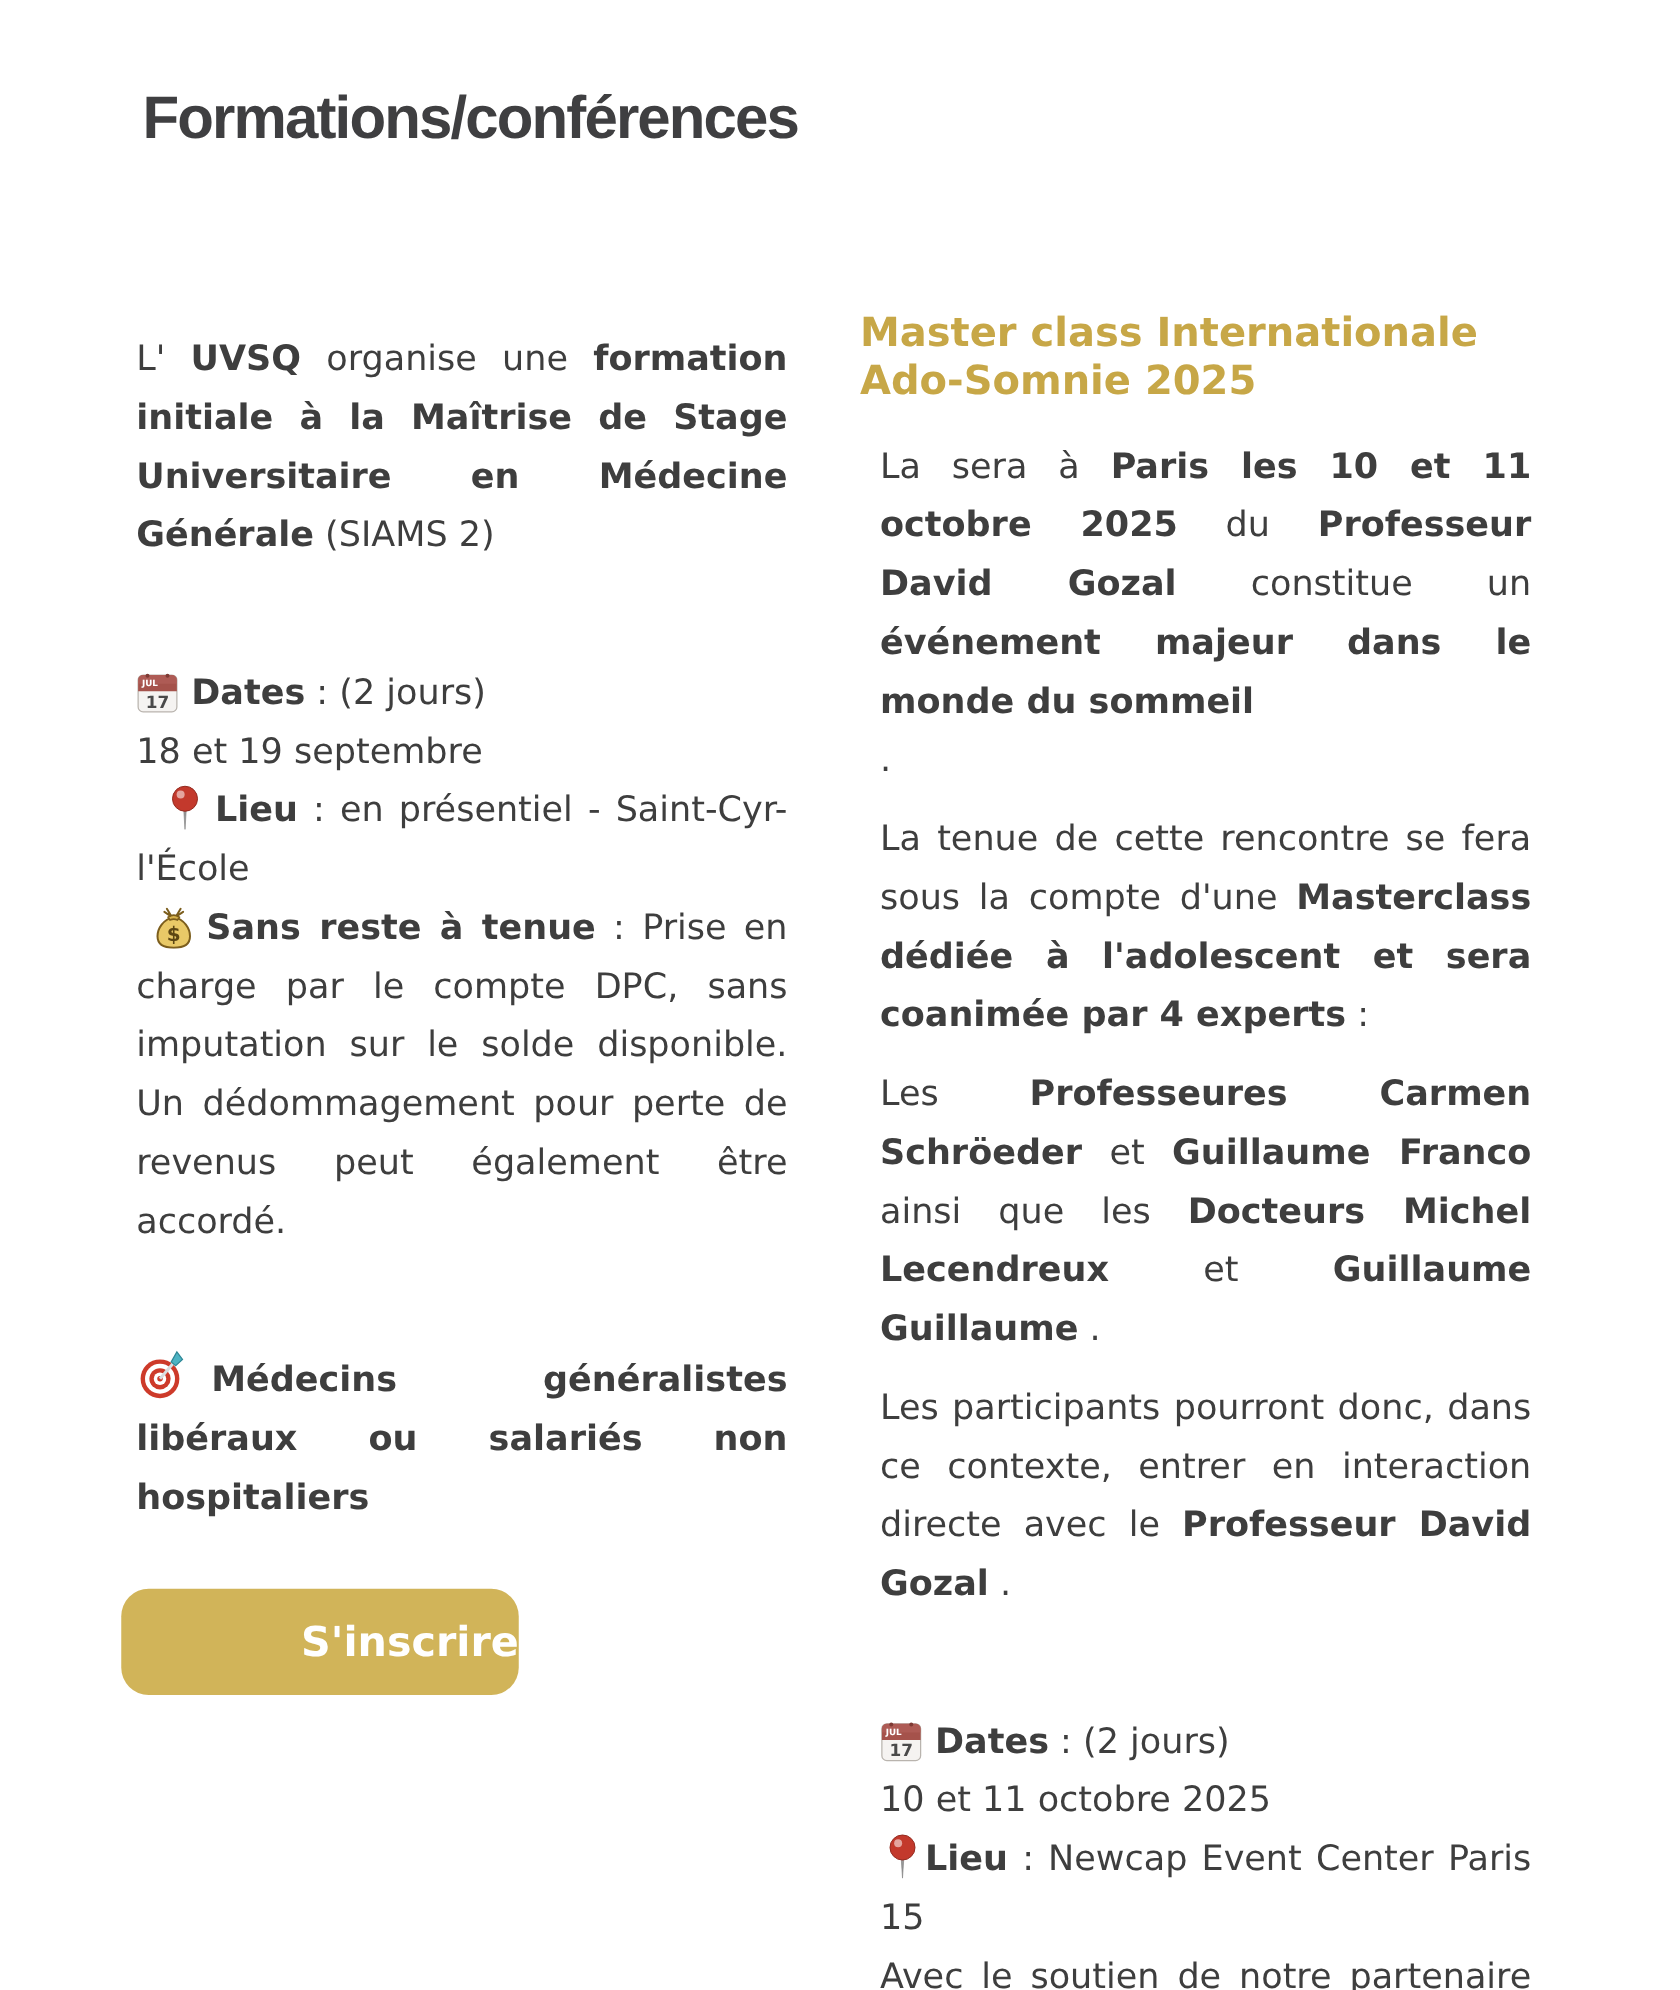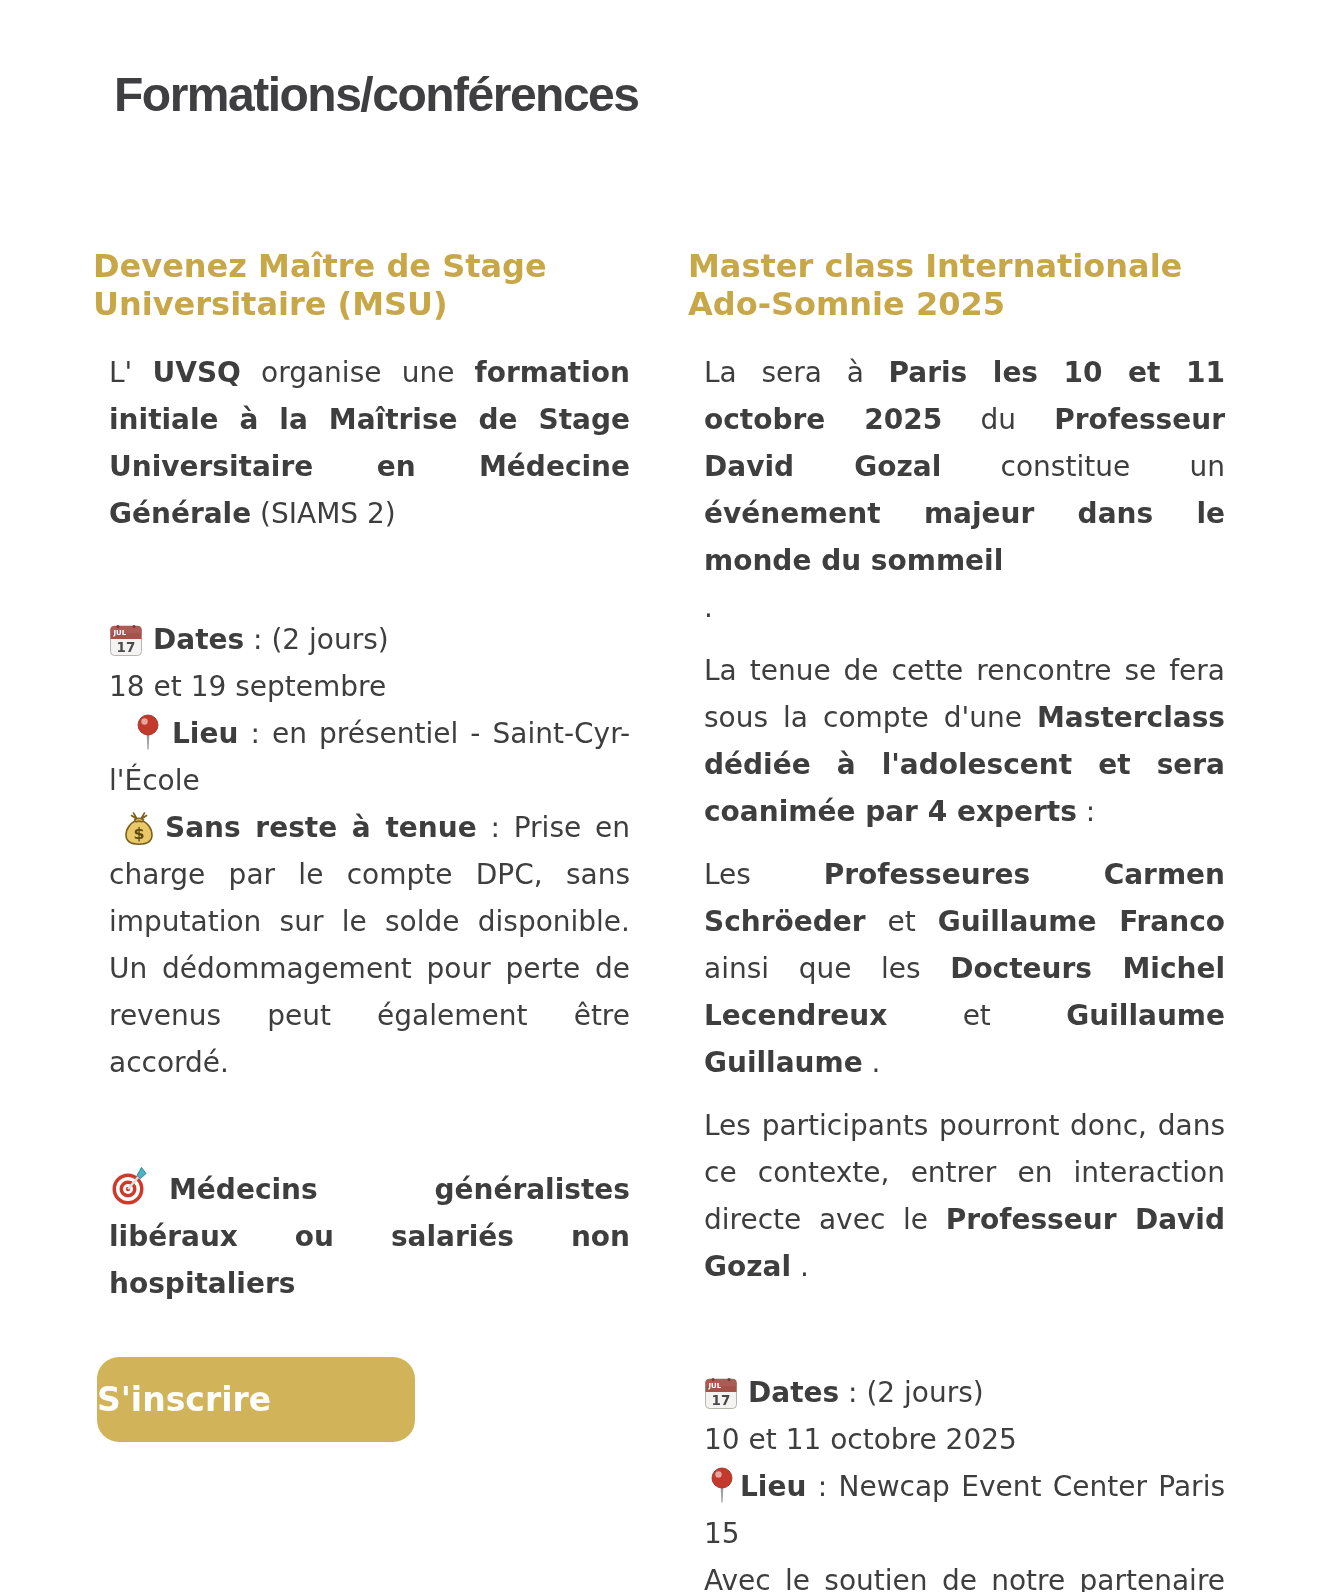--- a/index.html
+++ b/index.html
@@ -36,32 +36,31 @@
     color:var(--text);
   }
   .para b{font-weight:700;}
   .blank{height:47px;}
   svg.emoji{display:inline-block;vertical-align:-8px;}
   .btn{
     display:block;cursor:pointer;
     background:var(--btn);
     border-radius:22px;
     color:#ffffff;font-weight:700;font-size:33px;
-    text-align:left;text-decoration:none;
+    text-align:right;text-decoration:none;
   }
   [data-column="0"] .btn{width:318px;height:85px;line-height:85px;margin:50px 0 0 4px;}
   [data-column="1"] .btn{width:268px;height:82px;line-height:82px;margin:85px 0 0 159px;}
 </style>
 </head>
 <body>
 
 <h1 class="page-title">Formations/conférences</h1>
 
 <div class="col col-left" data-column="0">
-  <h2>Devenez Maître de Stage Universitaire (MSU)</h2>
 <p class="para"><span>L' </span><b>UVSQ</b><span> organise une </span><b>formation initiale à la Maîtrise de Stage Universitaire en Médecine Générale</b><span> (SIAMS 2)</span></p>
     <div class="blank"></div>
     <p class="para"><svg class="emoji" width="34" height="34" viewBox="0 0 34 34" style="margin-right: 10px;">
     <rect x="1.5" y="3" width="31" height="29.5" rx="4" fill="#f5f3f1" stroke="#b9b4ae" stroke-width="1"></rect>
     <path d="M1.5 7 a4 4 0 0 1 4-4 h23 a4 4 0 0 1 4 4 v9 h-31 z" fill="#a5524b"></path>
     <path d="M1.5 7 a4 4 0 0 1 4-4 h23 a4 4 0 0 1 4 4 v3 h-31 z" fill="#b4635c" opacity="0.6"></path>
     <text x="4.5" y="12" font-size="7" font-weight="bold" fill="#ffffff" font-family="'DejaVu Sans',sans-serif">JUL</text>
     <circle cx="9" cy="3.6" r="1.6" fill="#7e3a34"></circle>
     <circle cx="25" cy="3.6" r="1.6" fill="#7e3a34"></circle>
     <text x="17" y="29" text-anchor="middle" font-size="13.5" font-weight="bold" fill="#4a4a4a" font-family="'DejaVu Sans',sans-serif">17</text>

